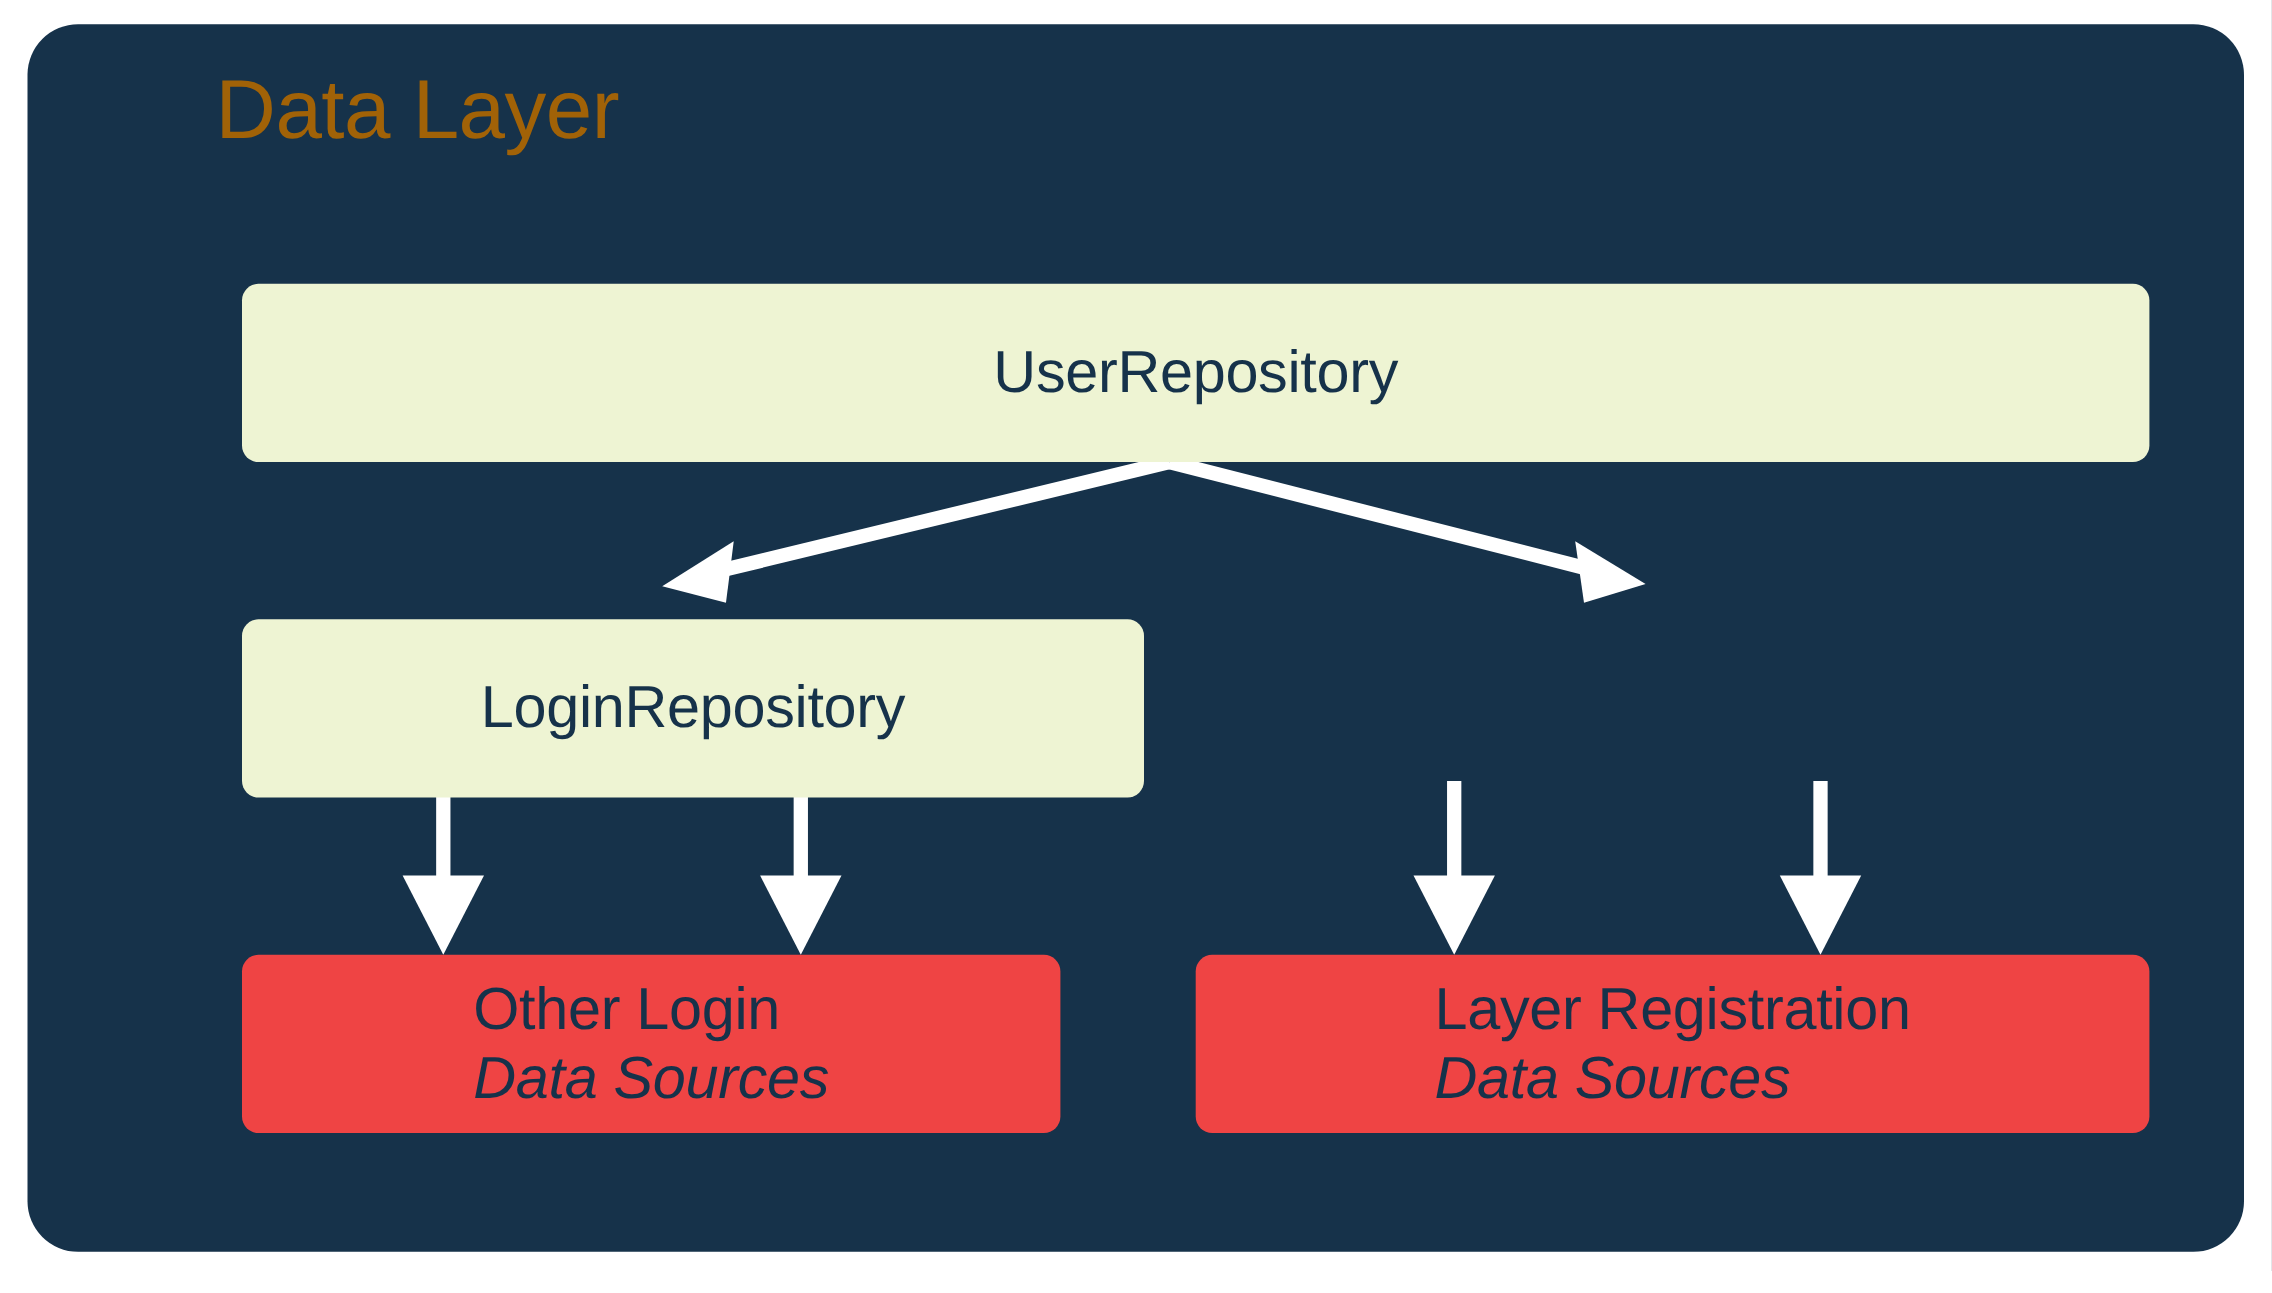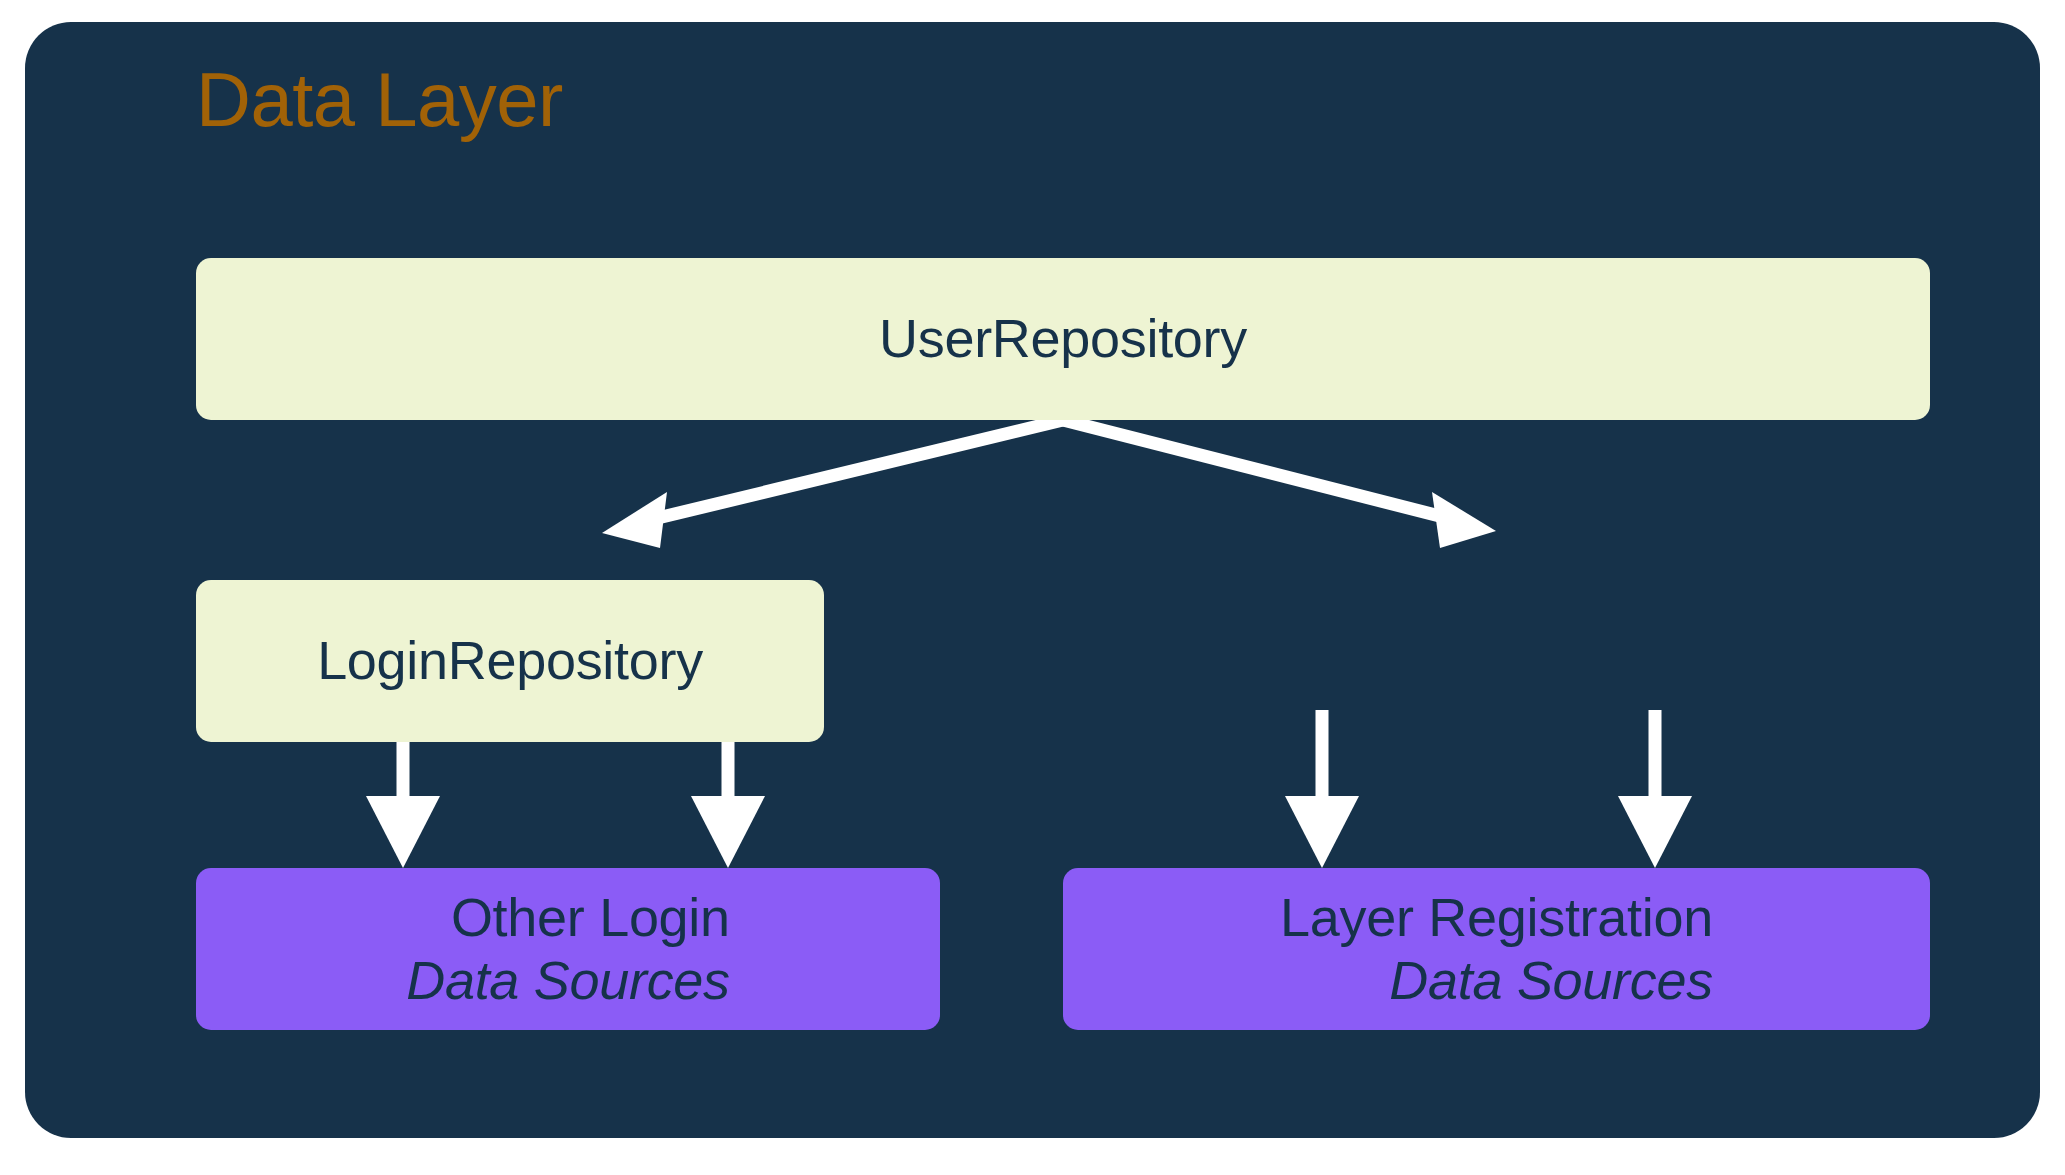--- a/index.html
+++ b/index.html
@@ -56,41 +56,42 @@
     pointer-events: none;
   }
 
   
   .node {
     position: absolute;
     border-radius: 15px;
     display: flex;
     align-items: center;
     justify-content: center;
-    text-align: right;
+    text-align: left;
     box-sizing: border-box;
     color: #16324a;
+    margin-left: 24px;
   }
   .node-label {
     font-size: 54px;
     font-weight: 400;
     line-height: 1.17;
     color: #16324a;
     letter-spacing: -0.3px;
   }
   .node-label .l2 { display: block; font-style: italic; }
 
   .node.repo      { background: #eef4d3; }
-  .node.source    { background: #8b5cf6; }
+  .node.source    { background: #ef4444; }
 
   #node-user-repository {
     left: 196px;  top: 258px;  width: 1734px; height: 162px;
   }
   #node-login-repository {
-    left: 196px;  top: 580px;  width: 628px;  height: 162px;
+    left: 196px;  top: 563px;  width: 820px;  height: 162px;
   }
   #node-registration-repository {
     left: 1063px; top: 548px;  width: 867px;  height: 162px;
   }
   #node-other-login-sources {
     left: 196px;  top: 868px;  width: 744px;  height: 162px;
   }
   #node-other-registration-sources {
     left: 1063px; top: 868px;  width: 867px;  height: 162px;
   }

